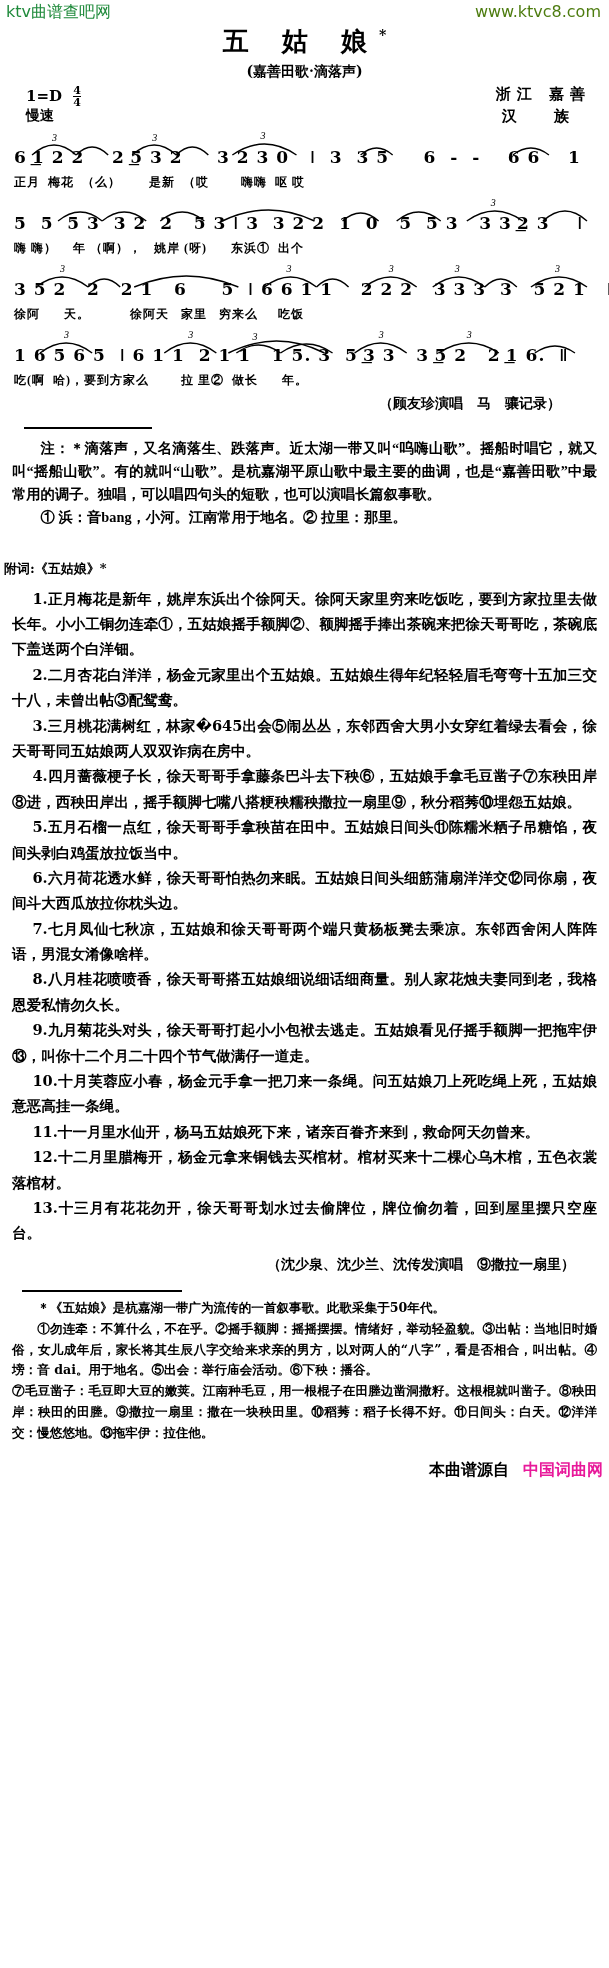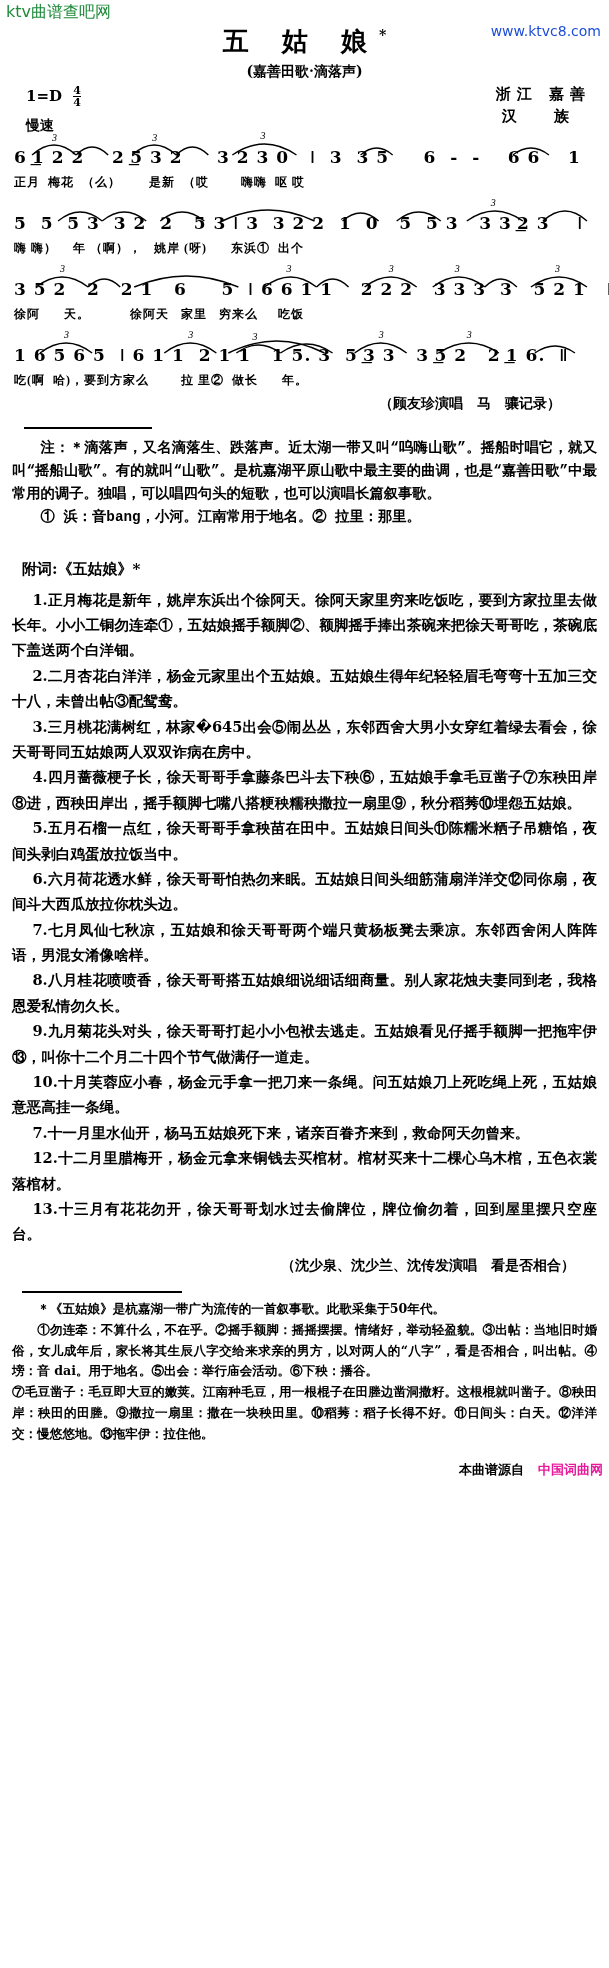--- a/index.html
+++ b/index.html
@@ -29,24 +29,23 @@
     top: 2px;
     font-size: 16px;
     color: #1f8a3b;
     letter-spacing: 0px;
     font-family: "DejaVu Sans", sans-serif;
   }
   .wm-right {
     position: absolute;
     right: 8px;
     top: 2px;
-    font-size: 14px;
-    color: #1d4ed8;
+    font-size: 16px;
+    color: #4d7c0f;
     font-family: "DejaVu Sans", sans-serif;
-    margin-top: 21px;
   }
 
   
   .title-block {
     text-align: center;
     margin-top: 2px;
   }
   .song-title {
     font-size: 26px;
     font-weight: bold;
@@ -87,21 +86,21 @@
     font-size: 11px;
     line-height: 1;
     text-align: center;
     vertical-align: middle;
   }
   .key-sig .meter .num { display: block; }
   .key-sig .meter .den { display: block; border-top: 1px solid #000; }
   .tempo {
     position: absolute;
     left: 26px;
-    top: 32px;
+    top: 22px;
     font-size: 14px;
     font-weight: bold;
     font-family: Liberation Serif, serif;
   }
   .region {
     position: absolute;
     right: 18px;
     top: 0px;
     font-size: 15px;
     font-weight: bold;
@@ -166,28 +165,28 @@
     margin: 16px 0 6px 22px;
   }
 
   
   .note-block {
     margin: 0 12px;
     font-size: 14.3px;
     font-weight: bold;
     line-height: 1.62;
     text-align: justify;
-    font-family: Liberation Mono, monospace;
+    font-family: Liberation Serif, serif;
   }
   .note-block p { margin: 0; }
   .indent2 { text-indent: 2em; }
 
   .section-head {
-    margin: 30px 12px 8px 22px;
-    font-size: 15px;
+    margin: 30px 12px 8px 4px;
+    font-size: 13px;
     font-weight: bold;
     font-family: "DejaVu Serif", "Liberation Serif", serif;
   }
   .verses {
     margin: 0 12px;
     font-size: 14.6px;
     font-weight: bold;
     line-height: 1.74;
     text-align: justify;
     font-family: "DejaVu Serif", "Liberation Serif", serif;
@@ -200,21 +199,21 @@
     font-weight: bold;
     line-height: 1.66;
     text-align: justify;
     font-family: "DejaVu Serif", "Liberation Serif", serif;
   }
   .footnotes p { margin: 0; }
 
   .source-line {
     text-align: right;
     padding: 16px 6px 6px 0;
-    font-size: 13px;
+    font-size: 16px;
     font-weight: bold;
     font-family: "DejaVu Serif", "Liberation Serif", serif;
   }
   .source-line .site {
     color: #e8199a;
     margin-left: 14px;
   }
 </style>
 </head>
 <body>
@@ -334,25 +333,25 @@
   <p>1.正月梅花是新年，姚岸东浜出个徐阿天。徐阿天家里穷来吃饭吃，要到方家拉里去做长年。小小工铜勿连牵①，五姑娘摇手额脚②、额脚摇手捧出茶碗来把徐天哥哥吃，茶碗底下盖送两个白洋钿。</p>
   <p>2.二月杏花白洋洋，杨金元家里出个五姑娘。五姑娘生得年纪轻轻眉毛弯弯十五加三交十八，未曾出帖③配鸳鸯。</p>
   <p>3.三月桃花满树红，林家�645出会⑤闹丛丛，东邻西舍大男小女穿红着绿去看会，徐天哥哥同五姑娘两人双双诈病在房中。</p>
   <p>4.四月蔷薇梗子长，徐天哥哥手拿藤条巴斗去下秧⑥，五姑娘手拿毛豆凿子⑦东秧田岸⑧进，西秧田岸出，摇手额脚七嘴八搭粳秧糯秧撒拉一扇里⑨，秋分稻莠⑩埋怨五姑娘。</p>
   <p>5.五月石榴一点红，徐天哥哥手拿秧苗在田中。五姑娘日间头⑪陈糯米粞子吊糖馅，夜间头剥白鸡蛋放拉饭当中。</p>
   <p>6.六月荷花透水鲜，徐天哥哥怕热勿来眠。五姑娘日间头细筋蒲扇洋洋交⑫同你扇，夜间斗大西瓜放拉你枕头边。</p>
   <p>7.七月凤仙七秋凉，五姑娘和徐天哥哥两个端只黄杨板凳去乘凉。东邻西舍闲人阵阵语，男混女淆像啥样。</p>
   <p>8.八月桂花喷喷香，徐天哥哥搭五姑娘细说细话细商量。别人家花烛夫妻同到老，我格恩爱私情勿久长。</p>
   <p>9.九月菊花头对头，徐天哥哥打起小小包袱去逃走。五姑娘看见仔摇手额脚一把拖牢伊⑬，叫你十二个月二十四个节气做满仔一道走。</p>
   <p>10.十月芙蓉应小春，杨金元手拿一把刀来一条绳。问五姑娘刀上死吃绳上死，五姑娘意恶高挂一条绳。</p>
-  <p>7.十一月里水仙开，杨马五姑娘死下来，诸亲百眷齐来到，救命阿天勿曾来。</p>
+  <p>11.十一月里水仙开，杨马五姑娘死下来，诸亲百眷齐来到，救命阿天勿曾来。</p>
   <p>12.十二月里腊梅开，杨金元拿来铜钱去买棺材。棺材买来十二棵心乌木棺，五色衣裳落棺材。</p>
   <p>13.十三月有花花勿开，徐天哥哥划水过去偷牌位，牌位偷勿着，回到屋里摆只空座台。</p>
 </div>
-<div class="attrib" style="margin-top:10px;">（沈少泉、沈少兰、沈传发演唱　看是否相合）</div>
+<div class="attrib" style="margin-top:10px;">（沈少泉、沈少兰、沈传发演唱　⑨撒拉一扇里）</div>
 
 <div class="hrule-short2"></div>
 <div class="footnotes">
   <p class="indent2">＊《五姑娘》是杭嘉湖一带广为流传的一首叙事歌。此歌采集于50年代。</p>
   <p class="indent2">①勿连牵：不算什么，不在乎。②摇手额脚：摇摇摆摆。情绪好，举动轻盈貌。③出帖：当地旧时婚俗，女儿成年后，家长将其生辰八字交给来求亲的男方，以对两人的“八字”，看是否相合，叫出帖。④塝：音 dai。用于地名。⑤出会：举行庙会活动。⑥下秧：播谷。</p>
   <p>⑦毛豆凿子：毛豆即大豆的嫩荚。江南种毛豆，用一根棍子在田塍边凿洞撒籽。这根棍就叫凿子。⑧秧田岸：秧田的田塍。⑨撒拉一扇里：撒在一块秧田里。⑩稻莠：稻子长得不好。⑪日间头：白天。⑫洋洋交：慢悠悠地。⑬拖牢伊：拉住他。</p>
 </div>
 
 <div class="source-line">
   <span>本曲谱源自</span><span class="site">中国词曲网</span>

